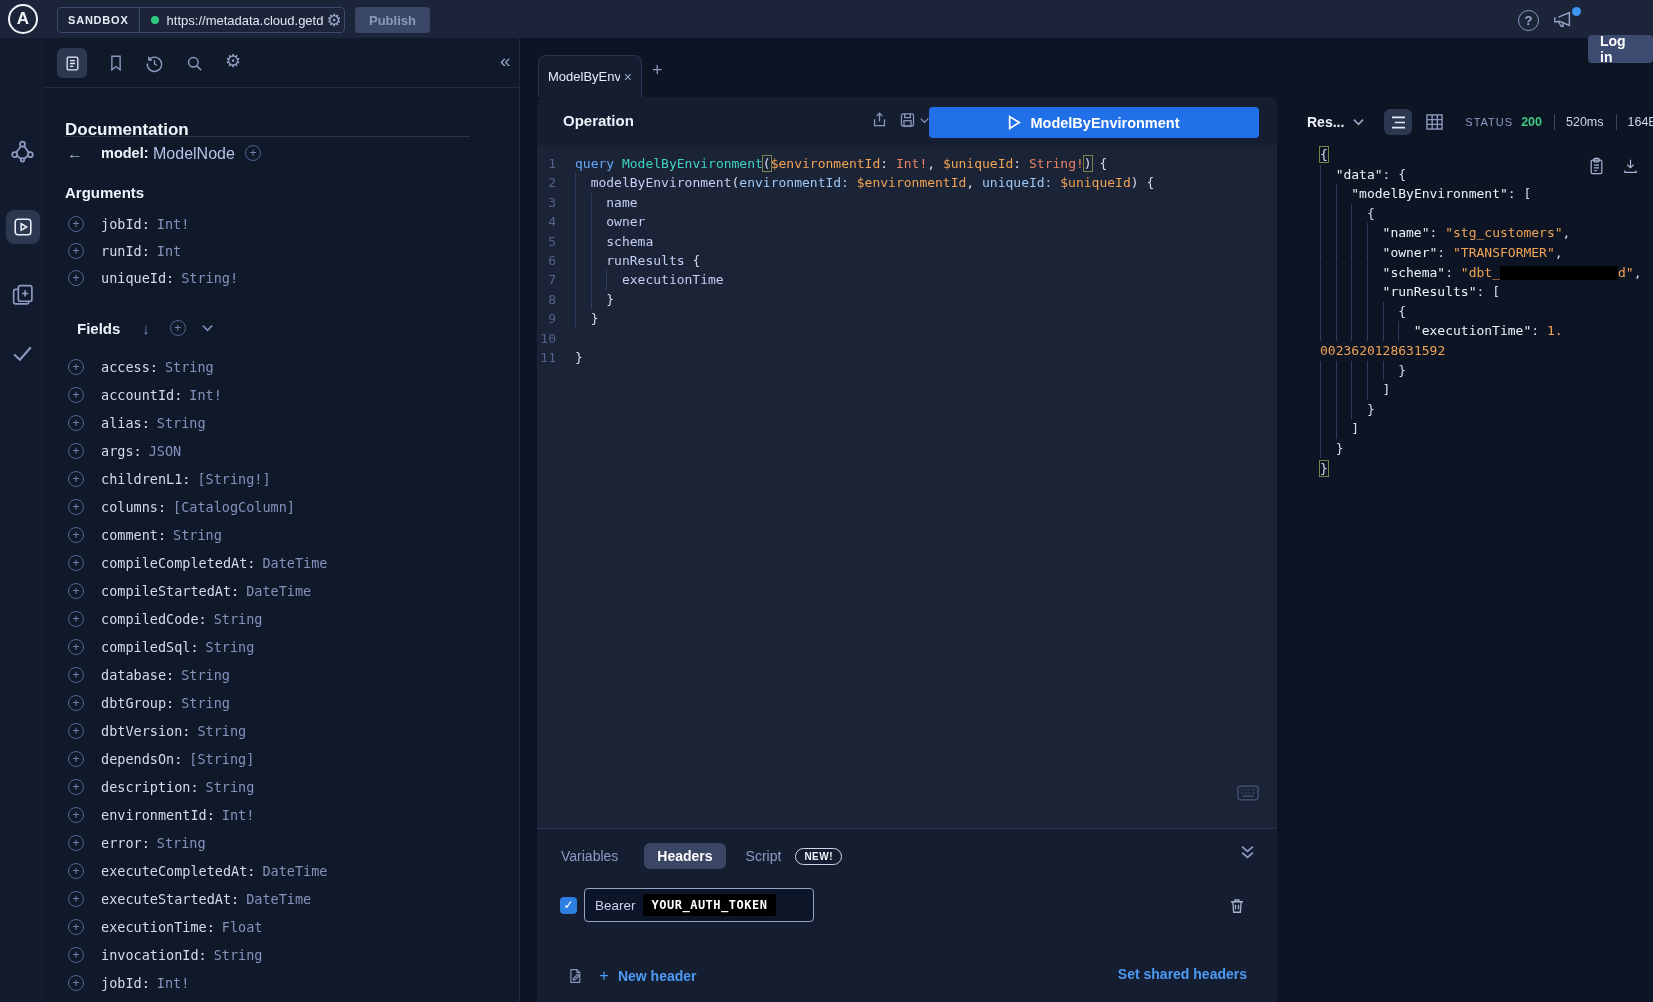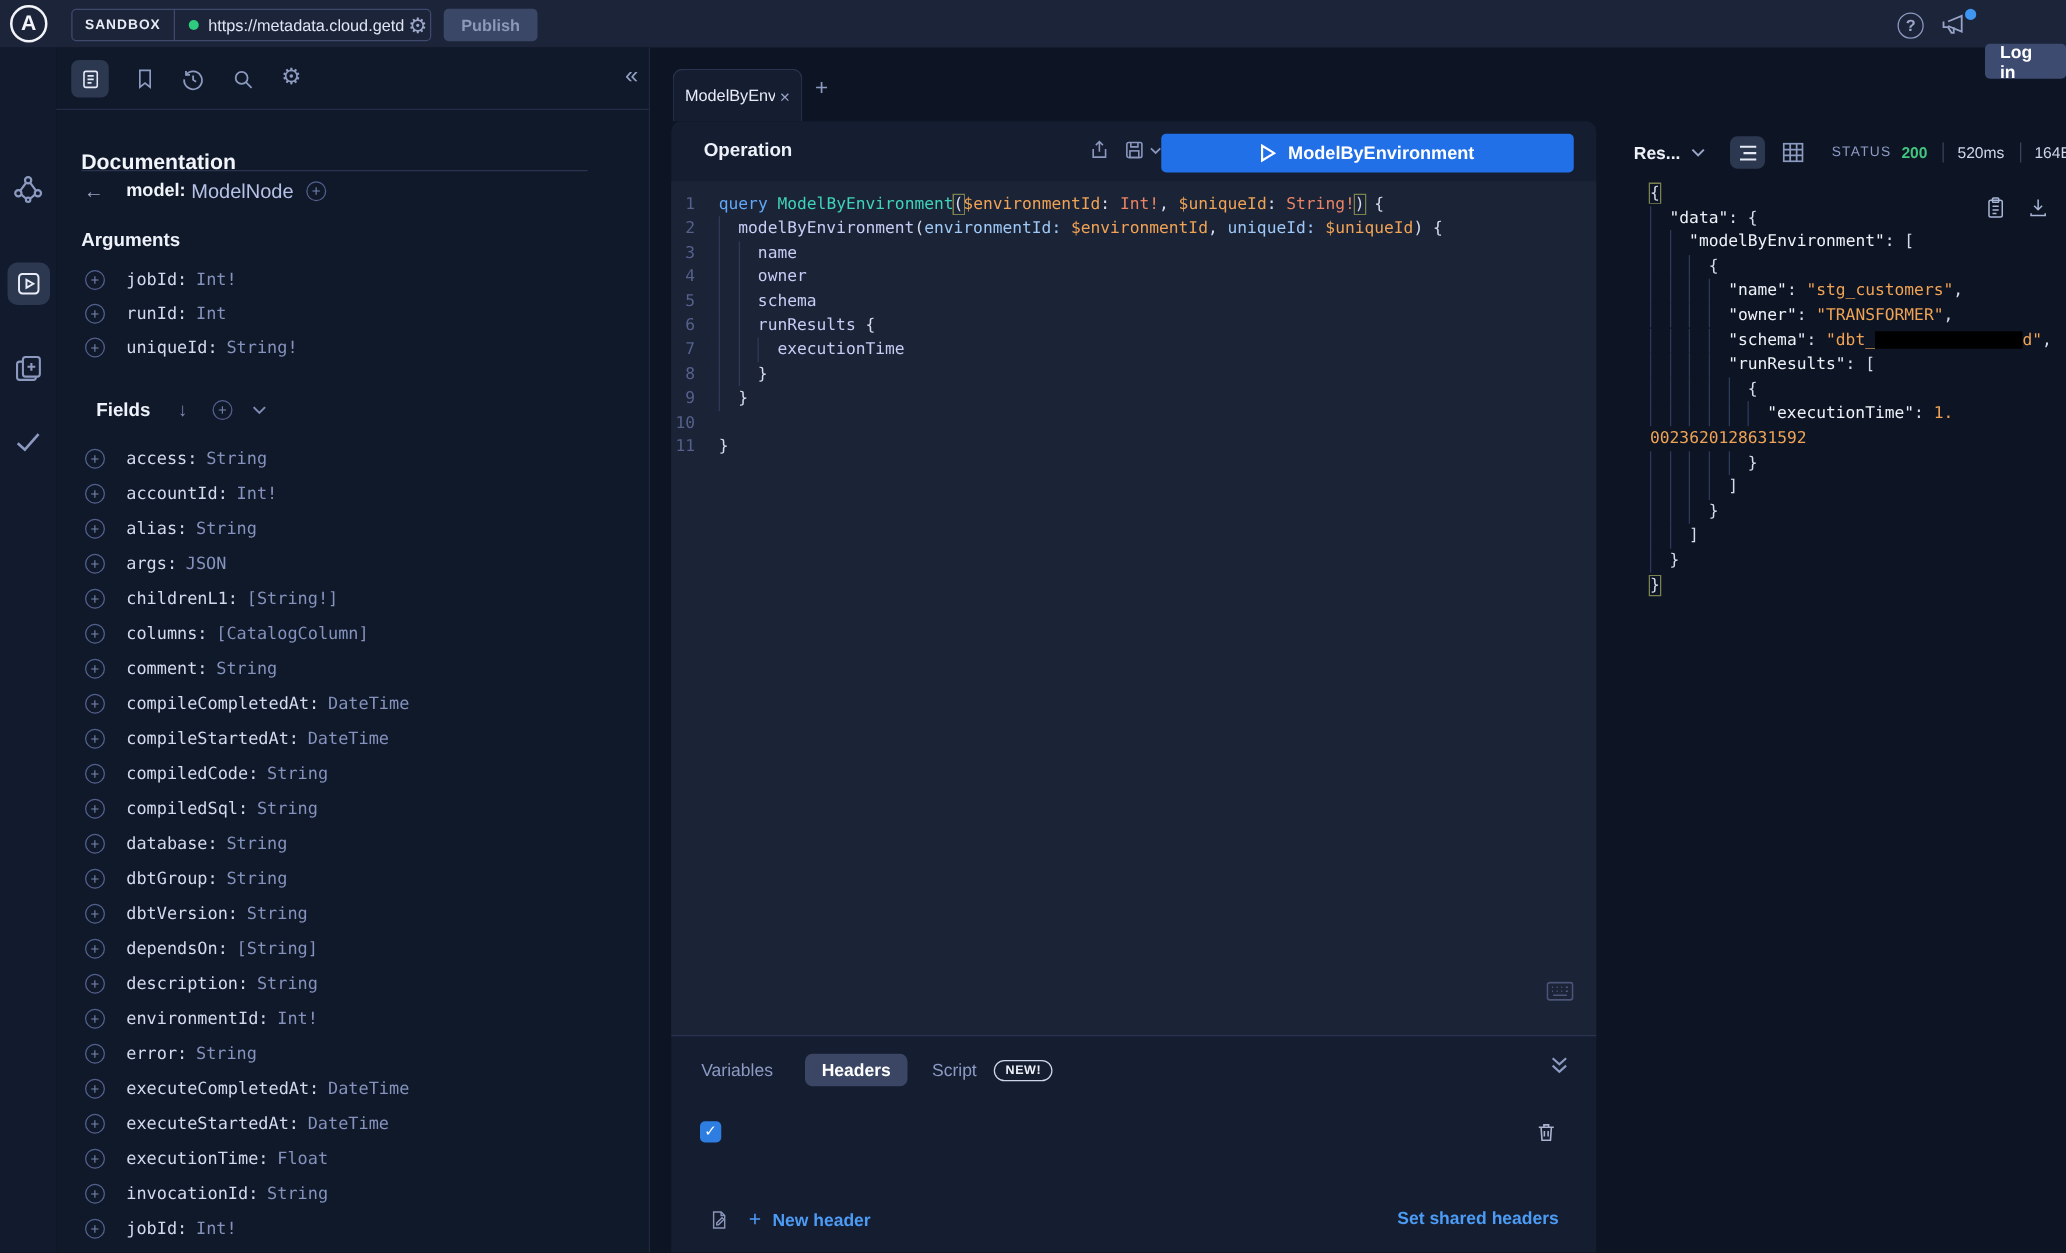--- a/index.html
+++ b/index.html
@@ -444,20 +444,24 @@
     </div>
     <span id="bp-collapse">
       <svg width="13" height="14" viewBox="0 0 12 13" fill="none" stroke="currentColor" stroke-width="1.6">
         <path d="M1 1.5L6 6L11 1.5"></path>
           <path d="M1 7L6 11.5L11 7"></path>
       </svg>
     </span>
 
     <div id="hdr-row">
       <span id="hdr-check">✓</span>
+      <div id="hdr-value">
+        <span id="hdr-prefix">Bearer</span>
+        <span id="hdr-token">YOUR_AUTH_TOKEN</span>
+      </div>
     </div>
     <span id="trash-ic">
       <svg width="18" height="19" viewBox="0 0 24 24" fill="none" stroke="currentColor" stroke-width="1.7">
         <path d="M4 7h16M9.5 7V4.5h5V7M6.5 7l1 14h9l1-14M10 11v6M14 11v6"></path>
       </svg>
     </span>
 
     <div id="bp-foot">
       <span id="edit-ic">
         <svg width="17" height="18" viewBox="0 0 24 24" fill="none" stroke="currentColor" stroke-width="1.6">

